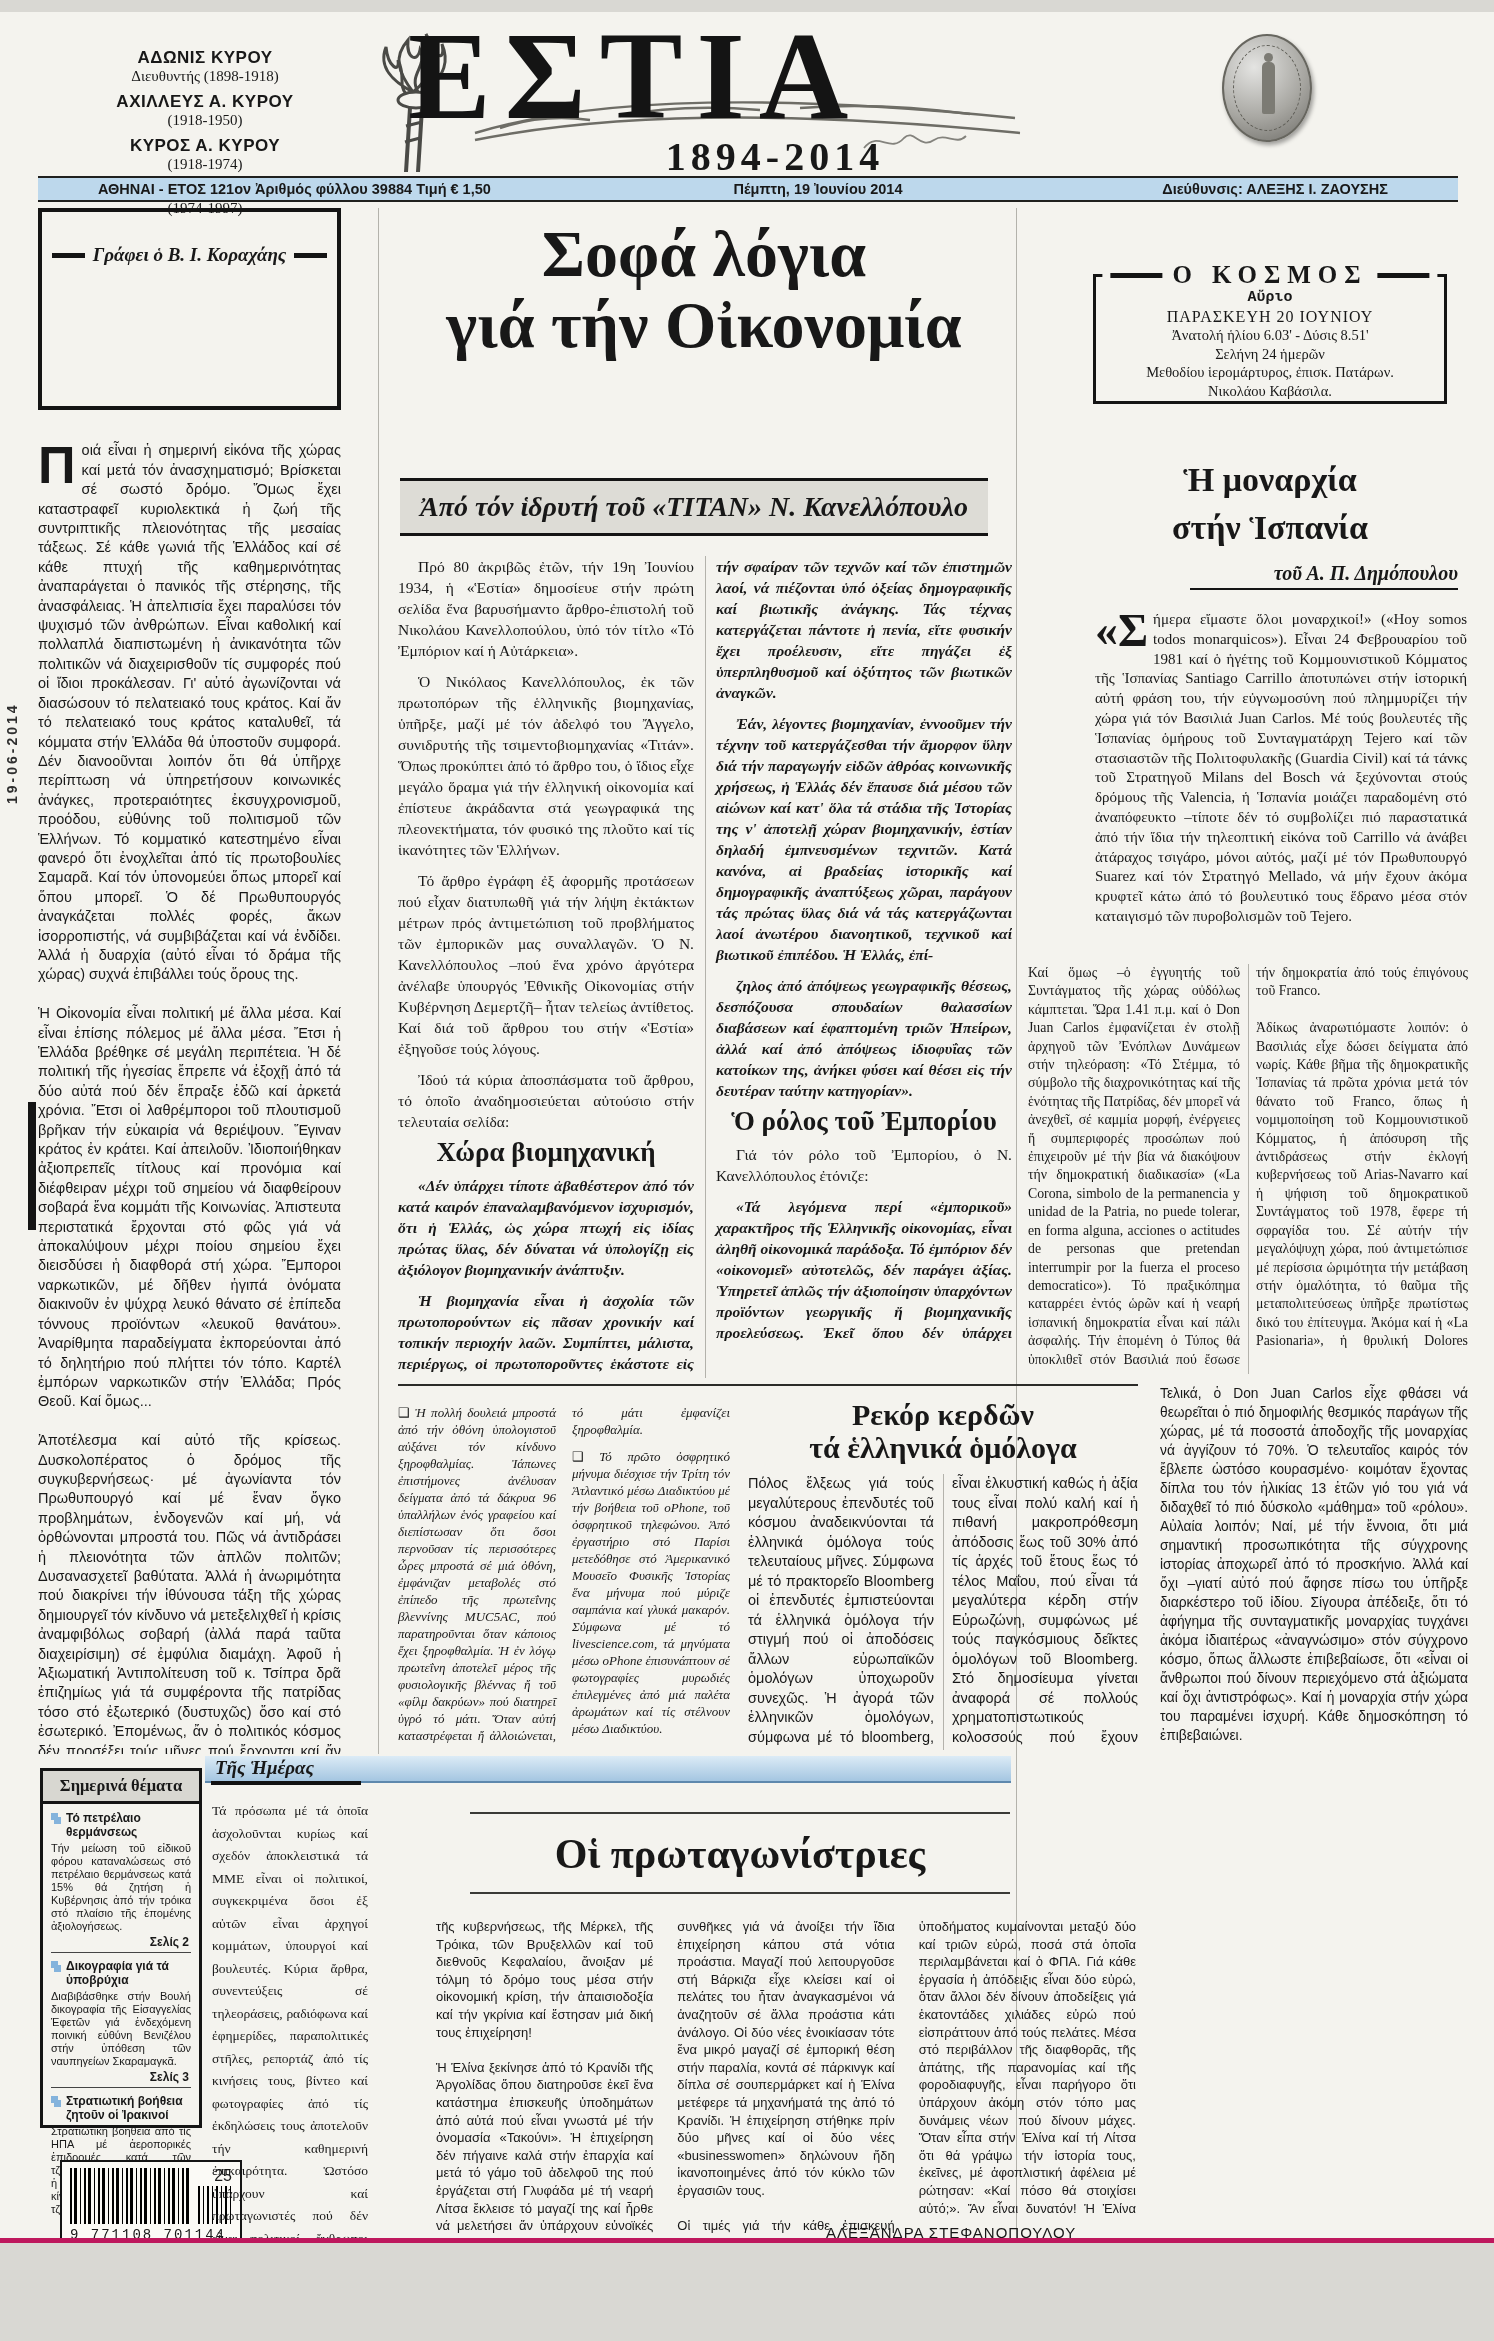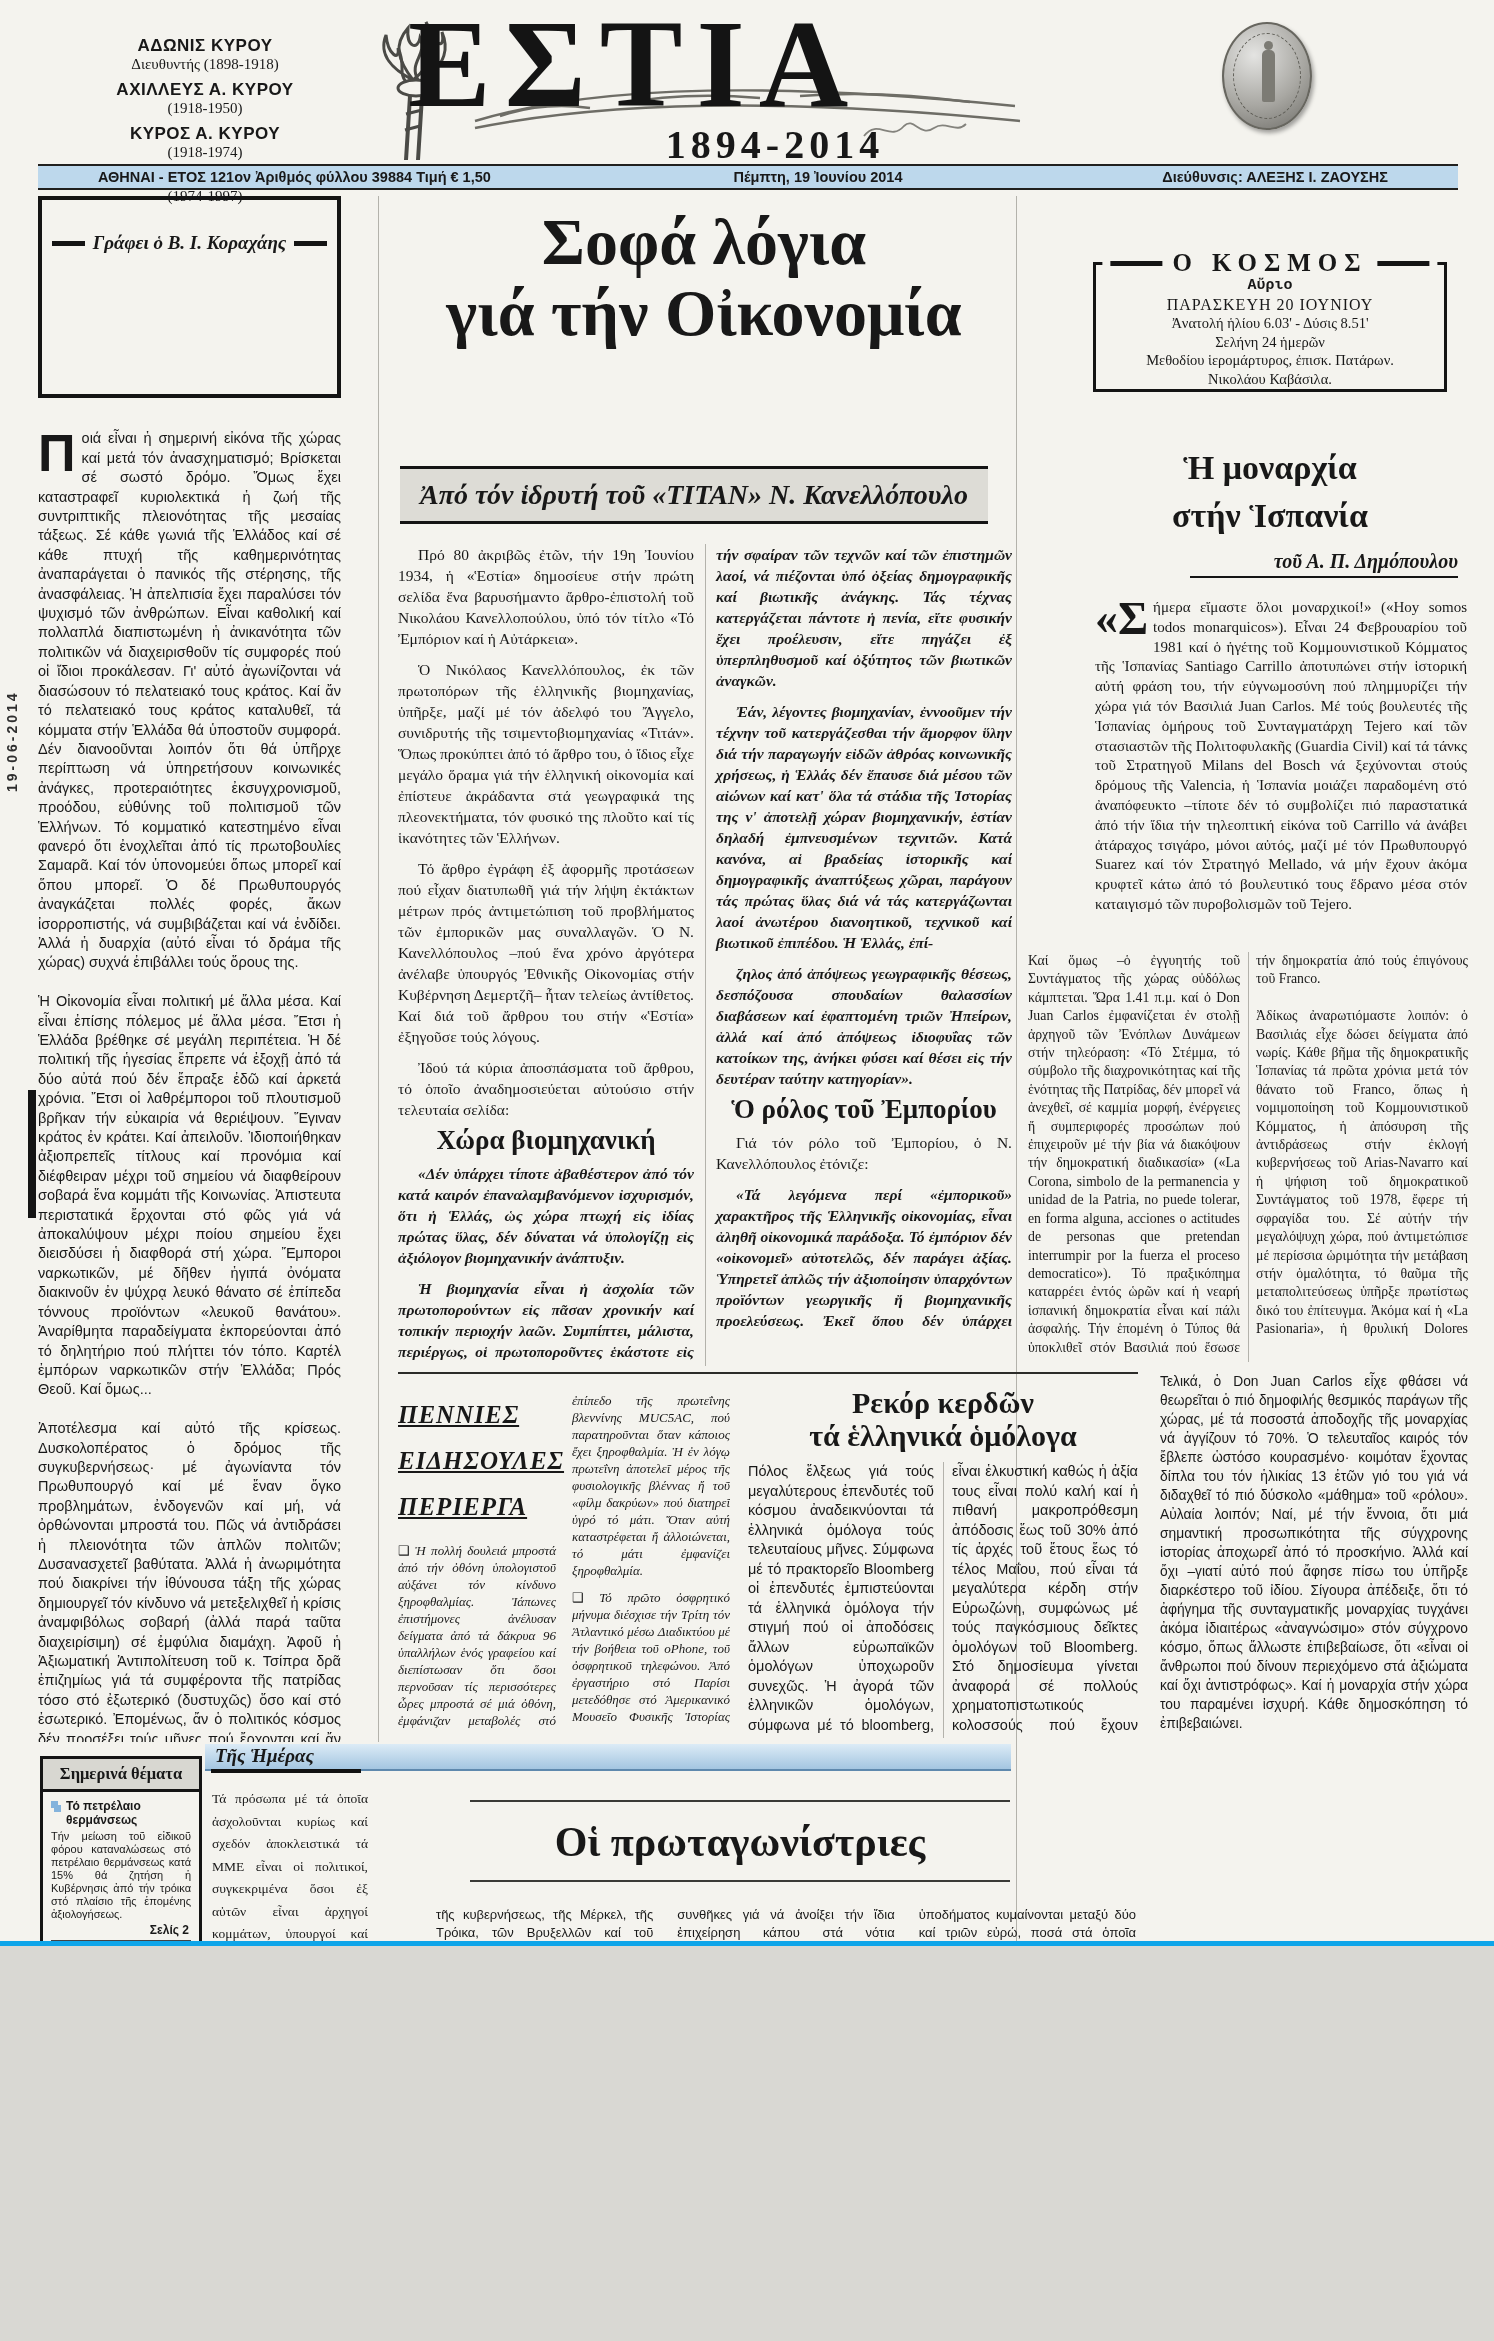--- a/index.html
+++ b/index.html
@@ -1,21 +1,21 @@
 <!DOCTYPE html>
 <html><head>
 <meta charset="utf-8">
 <style>
   * { margin:0; padding:0; box-sizing:border-box; }
   html,body { background:#d9d8d3; }
   #page {
-    position:relative; width:1494px; height:1946px; margin:0 auto;
+    position:relative; width:1494px; height:2231px; margin:12px auto;
     background:#f4f3ee; color:#181818; overflow:hidden;
     font-family:"Liberation Serif", serif;
-    border-bottom:5px solid #0ea5e9;
+    border-bottom:5px solid #be185d;
   }
   .abs { position:absolute; }
   .sans { font-family:"Liberation Sans", sans-serif; }
   .pre { white-space:pre-line; }
   .just { text-align:justify; }
   .hidden-ov { overflow:hidden; }
 
   
   #directors { left:40px; top:36px; width:330px; text-align:center; }
   #directors .dir { margin-bottom:7px; }
@@ -265,23 +265,20 @@
     <p class="quote">ζηλος ἀπό ἀπόψεως γεωγραφικῆς θέσεως, δεσπόζουσα σπουδαίων θαλασσίων διαβάσεων καί ἐφαπτομένη τριῶν Ἠπείρων, ἀλλά καί ἀπό ἀπόψεως ἰδιοφυΐας τῶν κατοίκων της, ἀνήκει φύσει καί θέσει εἰς τήν δευτέραν ταύτην κατηγορίαν».</p>
     <h3>Ὁ ρόλος τοῦ Ἐμπορίου</h3>
     <p>Γιά τόν ρόλο τοῦ Ἐμπορίου, ὁ Ν. Κανελλόπουλος ἐτόνιζε:</p>
     <p class="quote">«Τά λεγόμενα περί «ἐμπορικοῦ» χαρακτῆρος τῆς Ἑλληνικῆς οἰκονομίας, εἶναι ἀληθῆ οἰκονομικά παράδοξα. Τό ἐμπόριον δέν «οἰκονομεῖ» αὐτοτελῶς, δέν παράγει ἀξίας. Ὑπηρετεῖ ἁπλῶς τήν ἀξιοποίησιν ὑπαρχόντων προϊόντων γεωργικῆς ἤ βιομηχανικῆς προελεύσεως. Ἐκεῖ ὅπου δέν ὑπάρχει ἀκμάζουσα παραγωγή, δέν ὑπάρχει ἔδαφος διά τό ἐμπόριον.</p>
 
   </div>
 
   <div class="abs hrule" id="hr-pennies"></div>
 
   <div class="abs hidden-ov" id="pennies">
-    <div class="pen-head pre">ΠΕΝΝΙΕΣ
-ΕΙΔΗΣΟΥΛΕΣ
-ΠΕΡΙΕΡΓΑ</div>
     <p class="item">Ἡ πολλή δουλειά μπροστά ἀπό τήν ὀθόνη ὑπολογιστοῦ αὐξάνει τόν κίνδυνο ξηροφθαλμίας. Ἰάπωνες ἐπιστήμονες ἀνέλυσαν δείγματα ἀπό τά δάκρυα 96 ὑπαλλήλων ἑνός γραφείου καί διεπίστωσαν ὅτι ὅσοι περνοῦσαν τίς περισσότερες ὧρες μπροστά σέ μιά ὀθόνη, ἐμφάνιζαν μεταβολές στό ἐπίπεδο τῆς πρωτεΐνης βλεννίνης MUC5AC, πού παρατηροῦνται ὅταν κάποιος ἔχει ξηροφθαλμία. Ἡ ἐν λόγῳ πρωτεΐνη ἀποτελεῖ μέρος τῆς φυσιολογικῆς βλέννας ἤ τοῦ «φίλμ δακρύων» πού διατηρεῖ ὑγρό τό μάτι. Ὅταν αὐτή καταστρέφεται ἤ ἀλλοιώνεται, τό μάτι ἐμφανίζει ξηροφθαλμία.</p>
     <p class="item">Τό πρῶτο ὀσφρητικό μήνυμα διέσχισε τήν Τρίτη τόν Ἀτλαντικό μέσω Διαδικτύου μέ τήν βοήθεια τοῦ oPhone, τοῦ ὀσφρητικοῦ τηλεφώνου. Ἀπό ἐργαστήριο στό Παρίσι μετεδόθησε στό Ἀμερικανικό Μουσεῖο Φυσικῆς Ἱστορίας ἕνα μήνυμα πού μύριζε σαμπάνια καί γλυκά μακαρόν. Σύμφωνα μέ τό livescience.com, τά μηνύματα μέσω oPhone ἐπισυνάπτουν σέ φωτογραφίες μυρωδιές ἐπιλεγμένες ἀπό μιά παλέτα ἀρωμάτων καί τίς στέλνουν μέσω Διαδικτύου.</p>
   </div>
 
   <div class="abs" id="bonds">
     <div class="bh pre">Ρεκόρ κερδῶν
 τά ἑλληνικά ὁμόλογα</div>
     <div class="bcols just">Πόλος ἕλξεως γιά τούς μεγαλύτερους ἐπενδυτές τοῦ κόσμου ἀναδεικνύονται τά ἑλληνικά ὁμόλογα τούς τελευταίους μῆνες. Σύμφωνα μέ τό πρακτορεῖο Bloomberg οἱ ἐπενδυτές ἐμπιστεύονται τά ἑλληνικά ὁμόλογα τήν στιγμή πού οἱ ἀποδόσεις ἄλλων εὐρωπαϊκῶν ὁμολόγων ὑποχωροῦν συνεχῶς. Ἡ ἀγορά τῶν ἑλληνικῶν ὁμολόγων, σύμφωνα μέ τό bloomberg, εἶναι ἑλκυστική καθώς ἡ ἀξία τους εἶναι πολύ καλή καί ἡ πιθανή μακροπρόθεσμη ἀπόδοσις ἕως τοῦ 30% ἀπό τίς ἀρχές τοῦ ἔτους ἕως τό τέλος Μαΐου, πού εἶναι τά μεγαλύτερα κέρδη στήν Εὐρωζώνη, συμφώνως μέ τούς παγκόσμιους δεῖκτες ὁμολόγων τοῦ Bloomberg. Στό δημοσίευμα γίνεται ἀναφορά σέ πολλούς χρηματοπιστωτικούς κολοσσούς πού ἔχουν ἀρχίσει νά ἔχουν στό χαρτοφυλάκιό τους ἑλληνικά ὁμόλογα. Ἐπισημαίνεται πάντως ὅτι ἡ ἔντασις τῆς βεβαιότητος τῶν ἐπενδυτῶν γιά τήν Ἑλλάδα δέν εἶναι ἀκόμη βέβαιη, καθώς οἱ ἀγορές παρακολουθοῦν στενά τίς πολιτικές ἐξελίξεις.</div>
   </div>
 

